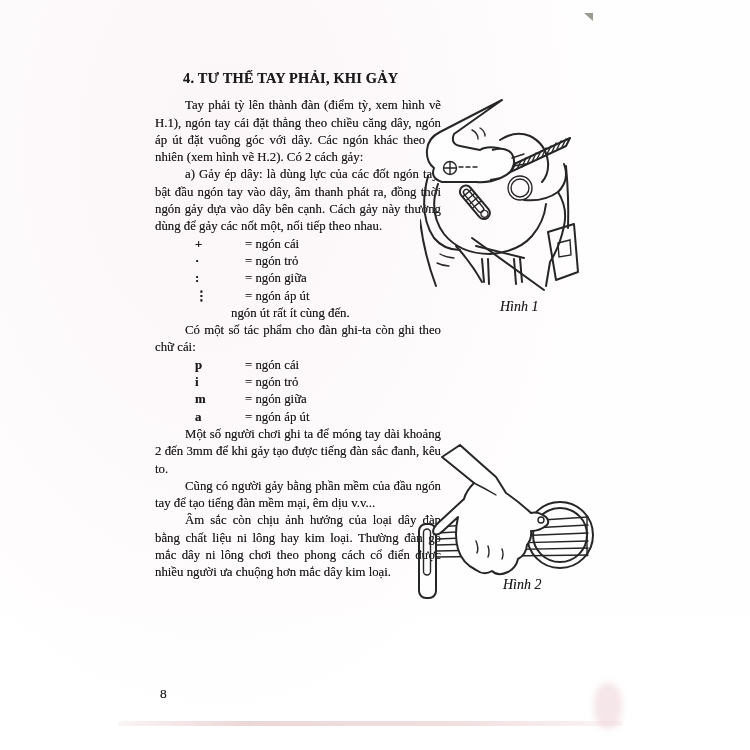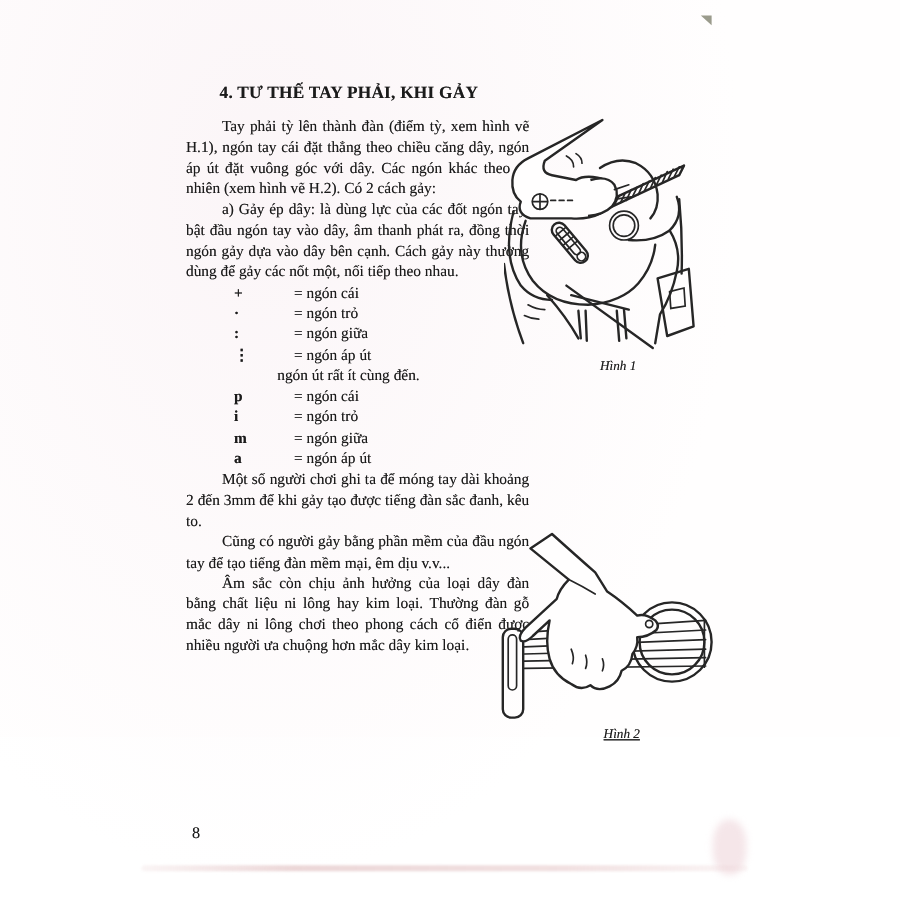--- a/index.html
+++ b/index.html
@@ -18,21 +18,21 @@
          text-align:left;white-space:nowrap;}
   .text-col p{margin:0;text-indent:30px;}
 
   .sym-list{margin:0;padding:0;}
   .sym-row{display:flex;height:17.3px;align-items:baseline;}
   .sym-cell{width:50px;padding-left:40px;font-weight:bold;flex:0 0 auto;}
   .sym-eq{flex:1;}
   .sym-note{margin-left:76px;height:17.3px;}
 
   .figure{position:absolute;}
-  .fig-caption{position:absolute;font-style:italic;font-size:11px;
+  .fig-caption{position:absolute;font-style:italic;font-size:14px;
                text-shadow:0 0 0.3px rgba(10,10,10,0.5);}
   svg{display:block;}
   .ln{fill:none;stroke:#262626;stroke-width:2;stroke-linecap:round;stroke-linejoin:round;}
   .ln-thin{fill:none;stroke:#262626;stroke-width:1.4;stroke-linecap:round;}
   .white{fill:#fffefe;stroke:#262626;stroke-width:2;stroke-linejoin:round;}
 
   .page-number{position:absolute;left:160px;top:686px;font-size:13.5px;
                text-shadow:0 0 0.3px rgba(10,10,10,0.5);}
 
   
@@ -70,20 +70,21 @@
         <span class="sym-cell">:</span>
         <span class="sym-eq">= ngón giữa</span>
       </div>
       <div class="sym-row">
         <span class="sym-cell">⋮</span>
         <span class="sym-eq">= ngón áp út</span>
       </div>
       <div class="sym-note">ngón út rất ít cùng đến.</div>
     </div>
 
+    <p>Có một số tác phẩm cho đàn ghi-ta còn ghi theo chữ cái:</p>
 
     <div class="sym-list">
       <div class="sym-row">
         <span class="sym-cell">p</span>
         <span class="sym-eq">= ngón cái</span>
       </div>
       <div class="sym-row">
         <span class="sym-cell">i</span>
         <span class="sym-eq">= ngón trỏ</span>
       </div>
@@ -157,20 +158,20 @@
 
       <rect class="ln" x="21" y="81" width="17" height="74" rx="7"></rect>
       <rect class="ln-thin" x="25.5" y="86" width="7" height="46" rx="3.5"></rect>
 
       <path class="white" d="M44,14 L76,40 Q68,48 66,56 L40,80 Q33,87 36,91 Q40,93 46,87 L60,74 Q56,92 60,106 Q64,120 78,127 Q86,133 94,128 Q100,134 110,129 Q118,125 120,116 Q128,112 129,102 Q134,96 133,88 Q142,88 149,82 Q152,78 148,74 Q140,68 133,70 Q120,58 108,50 L98,34 Q82,20 62,2 Z"></path>
       <circle class="ln-thin" cx="143" cy="77" r="3"></circle>
       <path class="ln-thin" d="M78,98 q3,7 1,12 M90,103 q2,6 0,11 M104,106 q2,5 0,10"></path>
       <path class="ln-thin" d="M76,40 Q88,46 98,52"></path>
     </svg>
   </div>
-  <div class="fig-caption" style="left:503px;top:606px;text-decoration:underline;">Hình 2</div>
+  <div class="fig-caption" style="left:503px;top:577px;">Hình 2</div>
 
   <div class="page-number">8</div>
 
   <div class="corner-artifact"></div>
   <div class="scan-band"></div>
   <div class="scan-smudge"></div>
 </div>
 
 </body></html>

